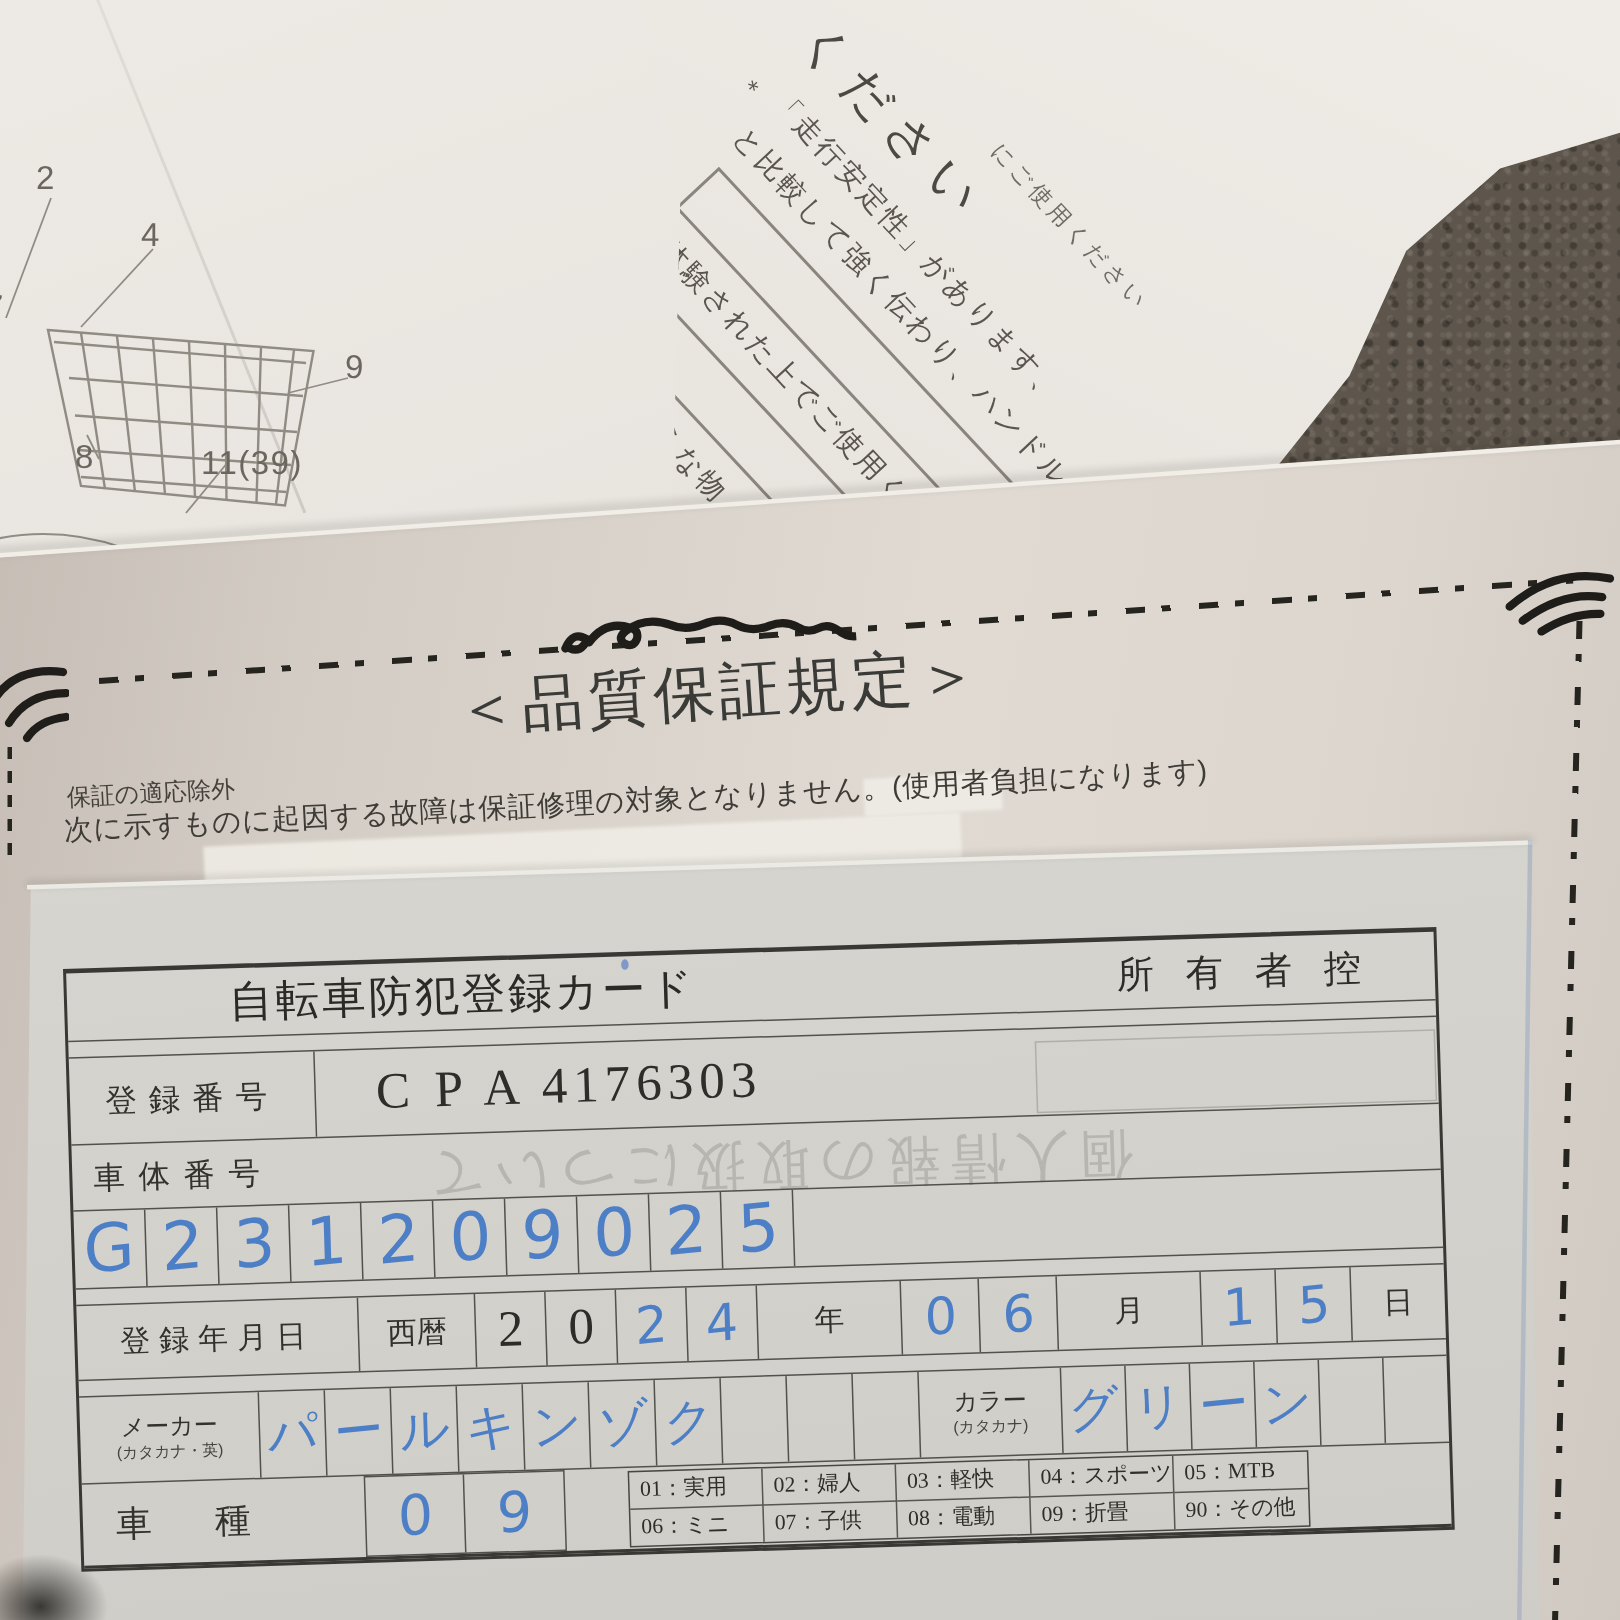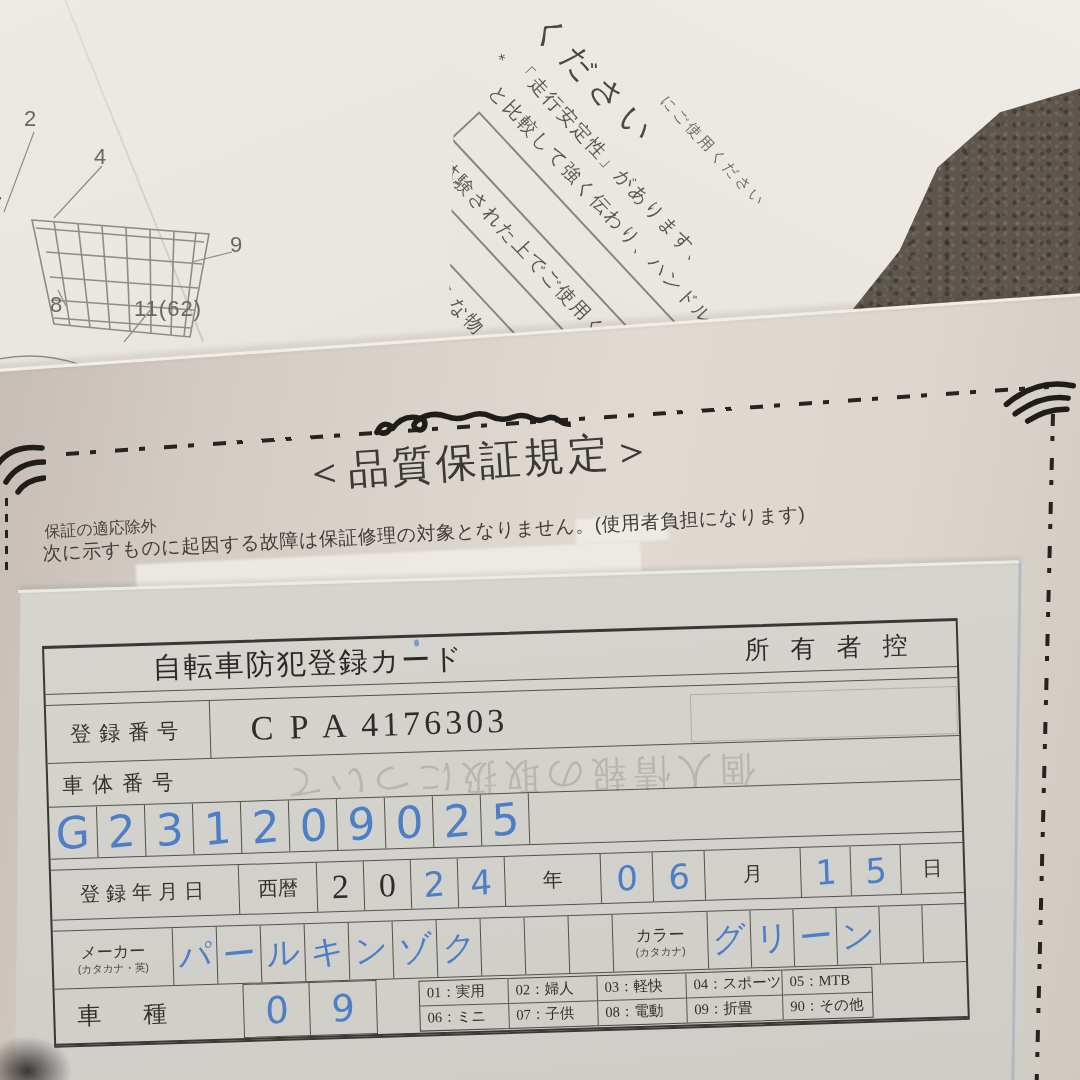--- a/index.html
+++ b/index.html
@@ -154,21 +154,21 @@
         <path d="M28 300 q10 14 2 28 M52 306 q12 10 6 26"></path>
       </g>
     </svg>
 
     <div id="callouts" class="abs" style="left:-6px;top:92px;width:270px;height:360px">
         <span class="callout" style="left: 30px; top: 14px;">2</span>
         <span class="callout" style="left: 100px; top: 52px;">4</span>
         <span class="callout" style="left: -4px; top: 100px;">7</span>
         <span class="callout" style="left: 236px; top: 140px;">9</span>
         <span class="callout" style="left: 56px; top: 200px;">8</span>
-        <span class="callout" style="left: 140px; top: 204px;">11(62)</span>
+        <span class="callout" style="left: 140px; top: 204px;">11(39)</span>
       </div>
   </div>
 
   <div id="paper-c" class="paper"></div>
   <div id="c-top-edge" class="abs"></div>
   <div class="dash-h abs"></div>
   <div class="dash-v abs"></div>
   <div class="dash-l abs"></div>
   <svg id="flourish" class="abs" width="200" height="40" viewBox="0 0 200 40">
     <path d="M6 30 q6 -12 15 -5 q-5 9 -12 5 M22 27 q12 -14 28 -8 q6 2 4 8 q-3 6 -9 2 q-4 -4 2 -8 q14 -9 30 -2 q10 5 22 1 q12 -4 22 2 q10 6 22 2 q10 -3 18 2 q7 5 14 2 q7 -3 13 2 q5 5 12 5" stroke="#1f1d19" stroke-width="5.5" fill="none" stroke-linecap="round"></path>

